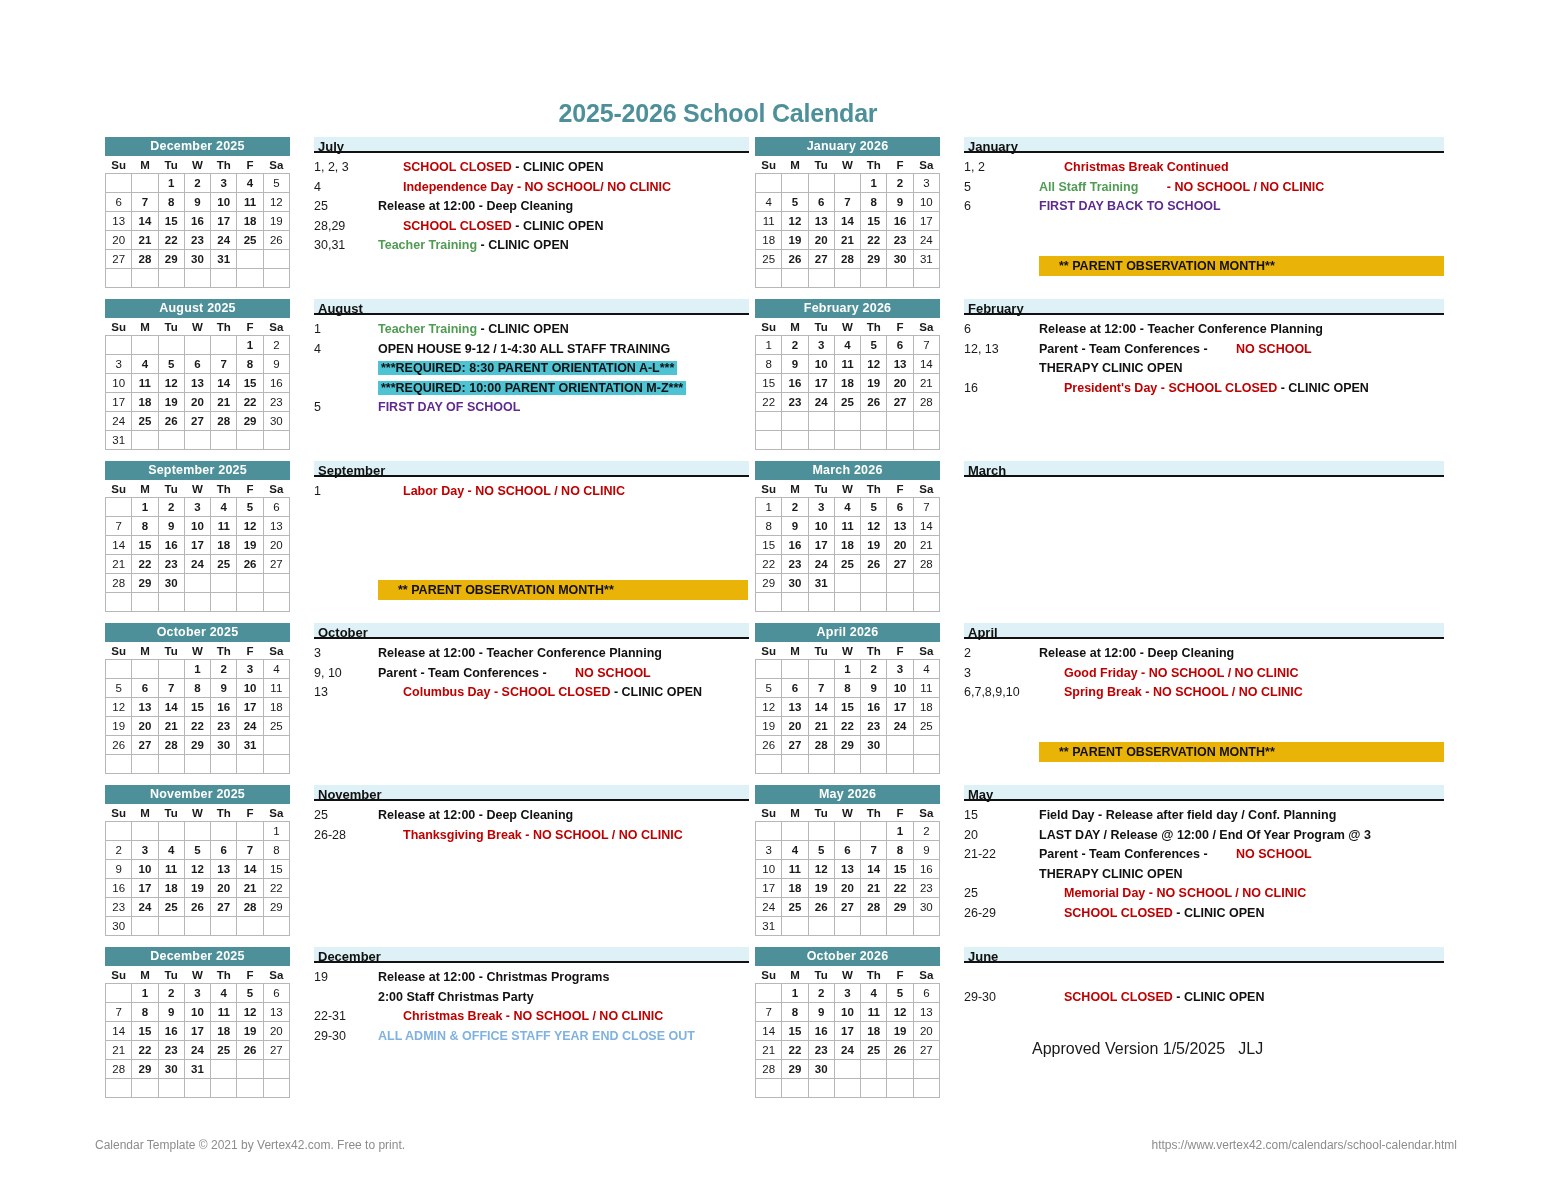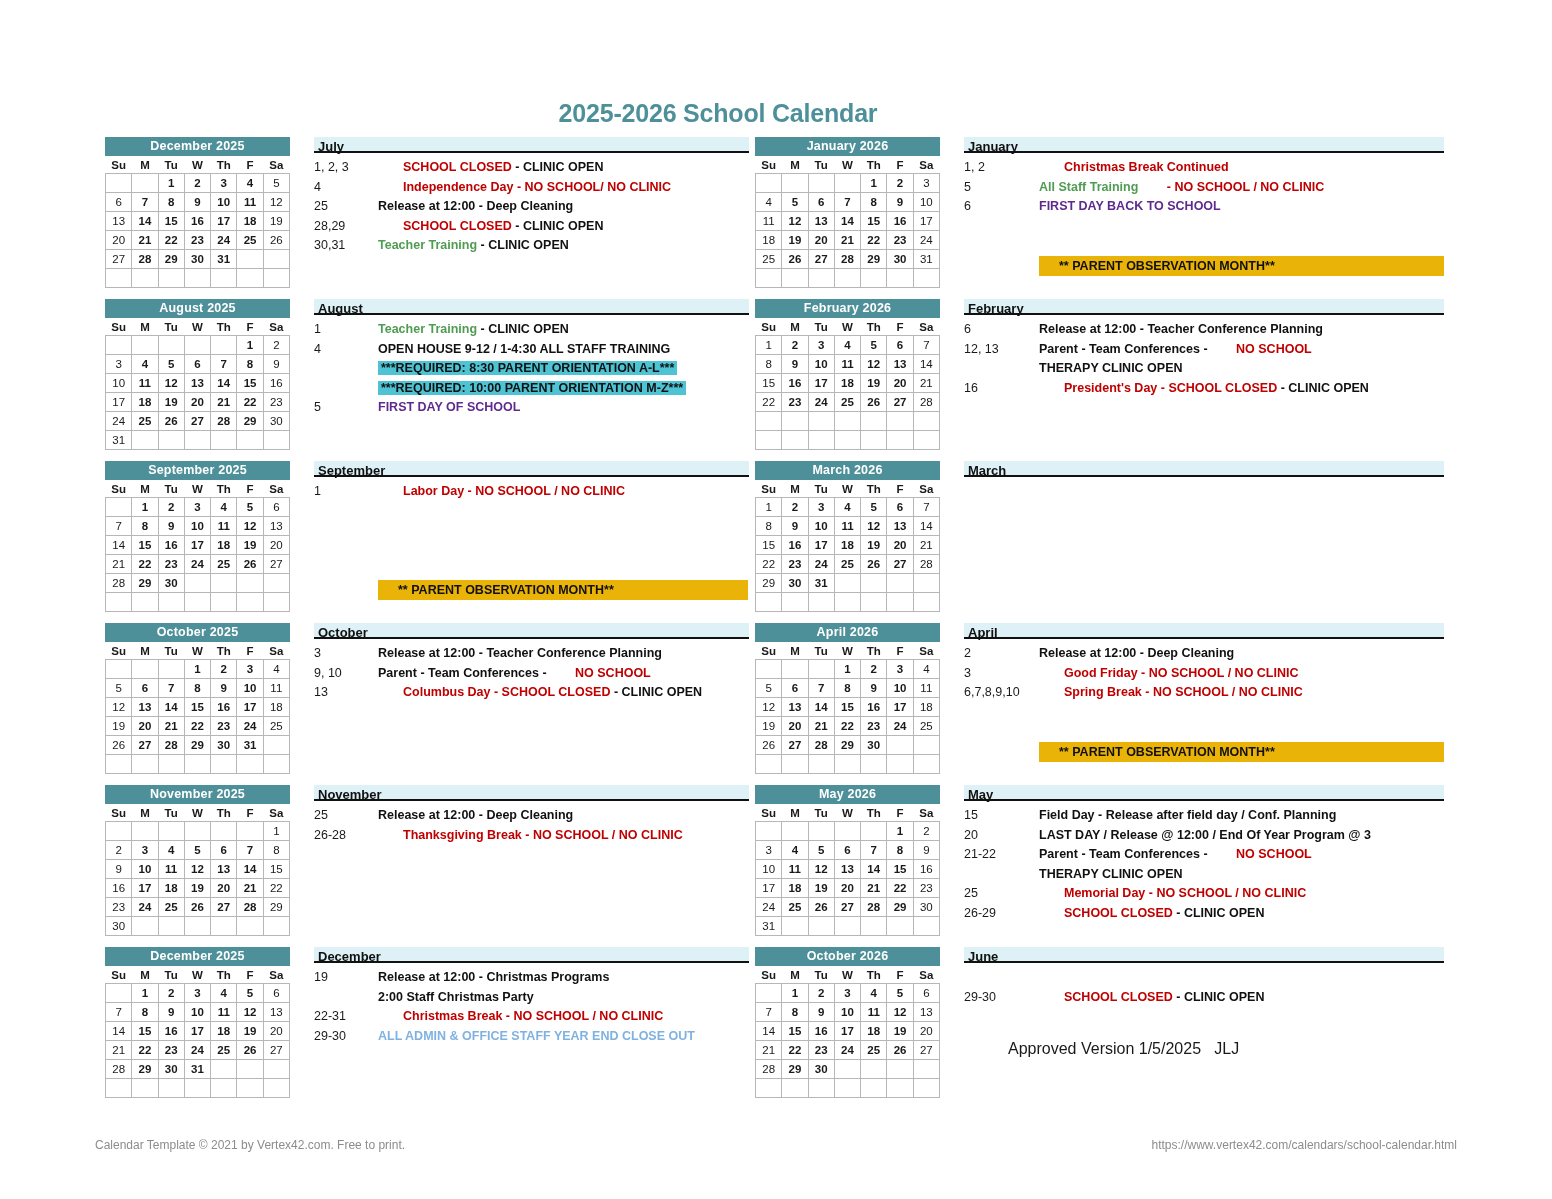--- a/index.html
+++ b/index.html
@@ -115,21 +115,21 @@
     background:#eab308;
     padding-left:20px;
     line-height:20px;
   }
   .banner-left{ margin-left:64px; width:350px;}
   .banner-right{ margin-left:75px; width:410px;}
 
   
   #approved{
     position:absolute;
-    left:1008px;top:1040px;
+    left:1032px;top:1040px;
     font-size:16px;color:#1a1a1a;
     white-space:pre;
   }
   
   #footer-left{
     position:absolute;left:95px;top:1138px;
     font-size:12px;color:#8c8c8c;
   }
   #footer-right{
     position:absolute;right:95px;top:1138px;

